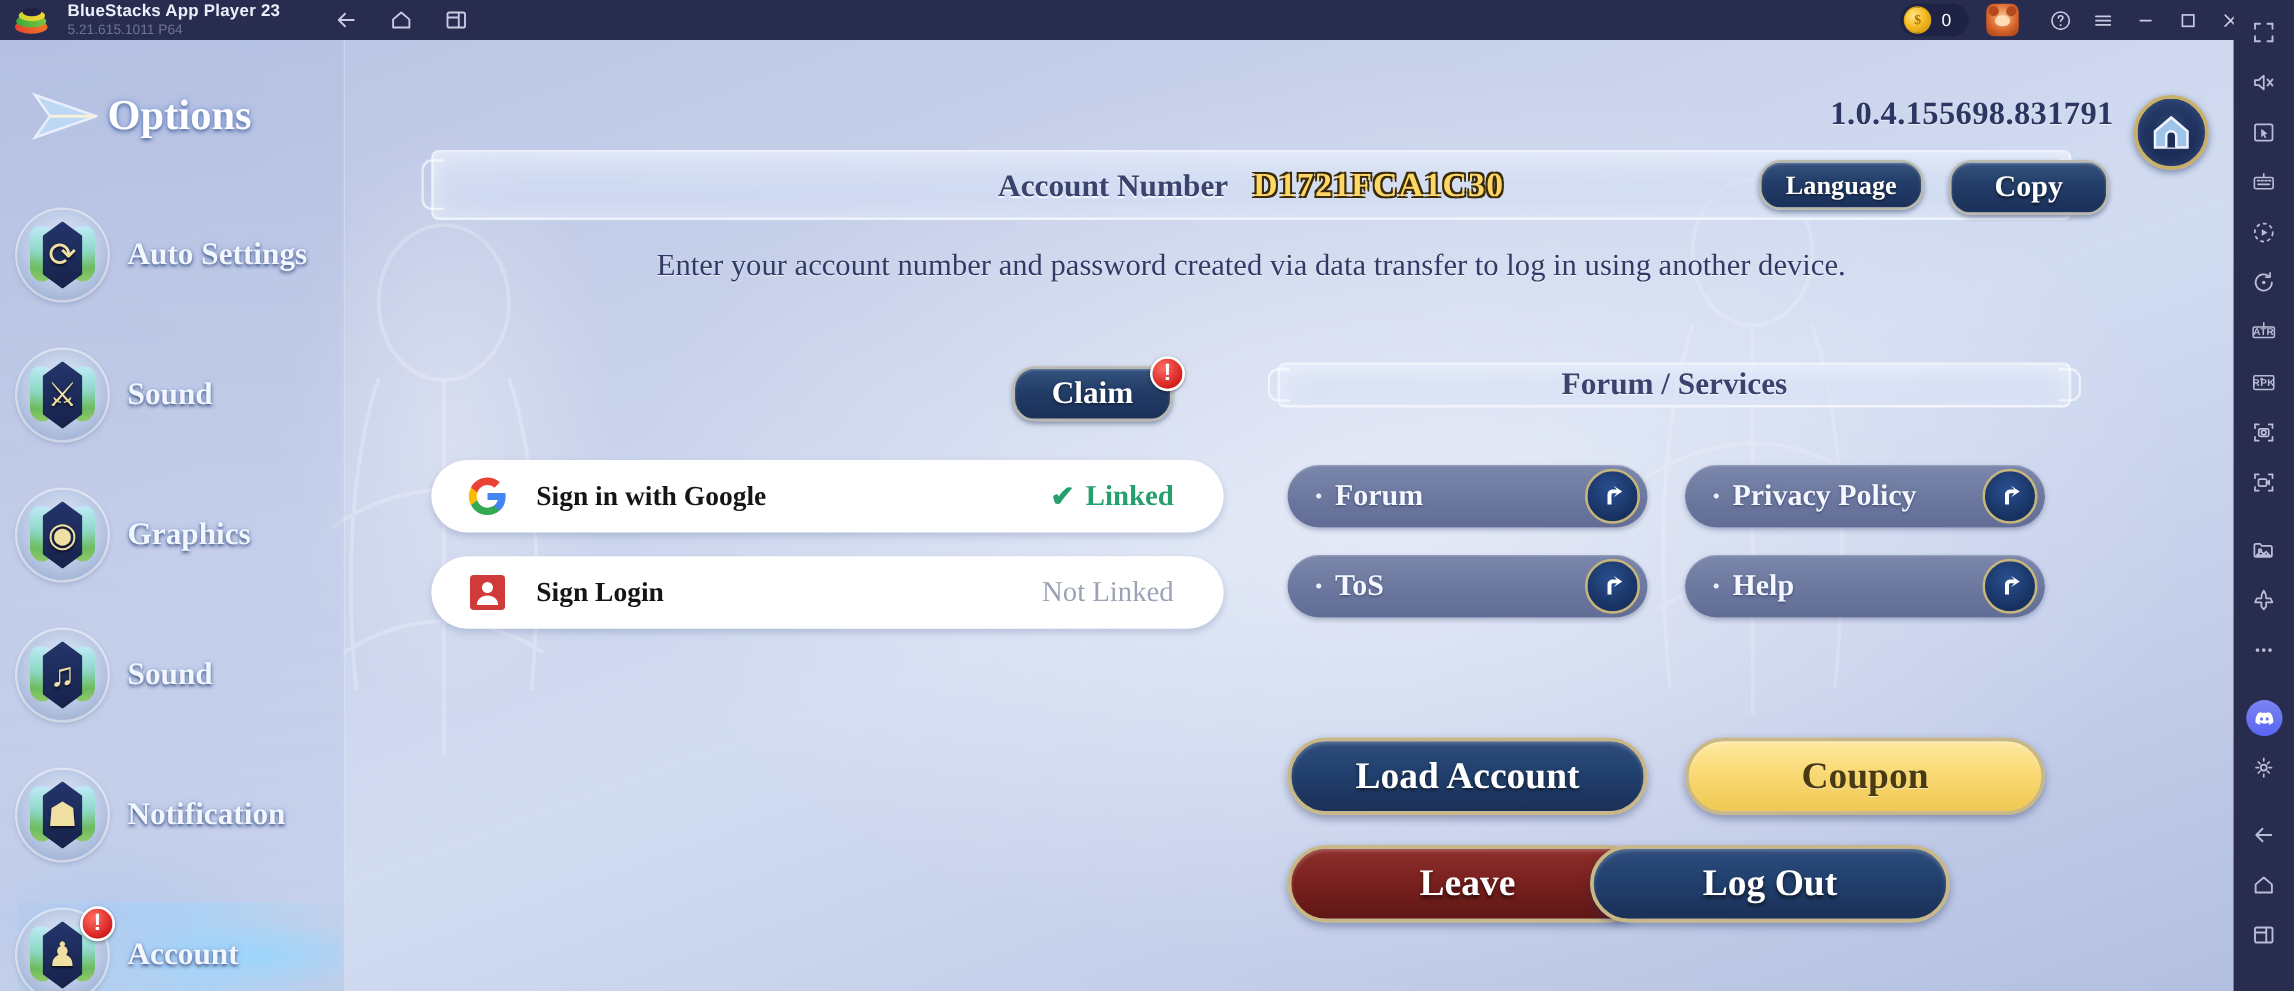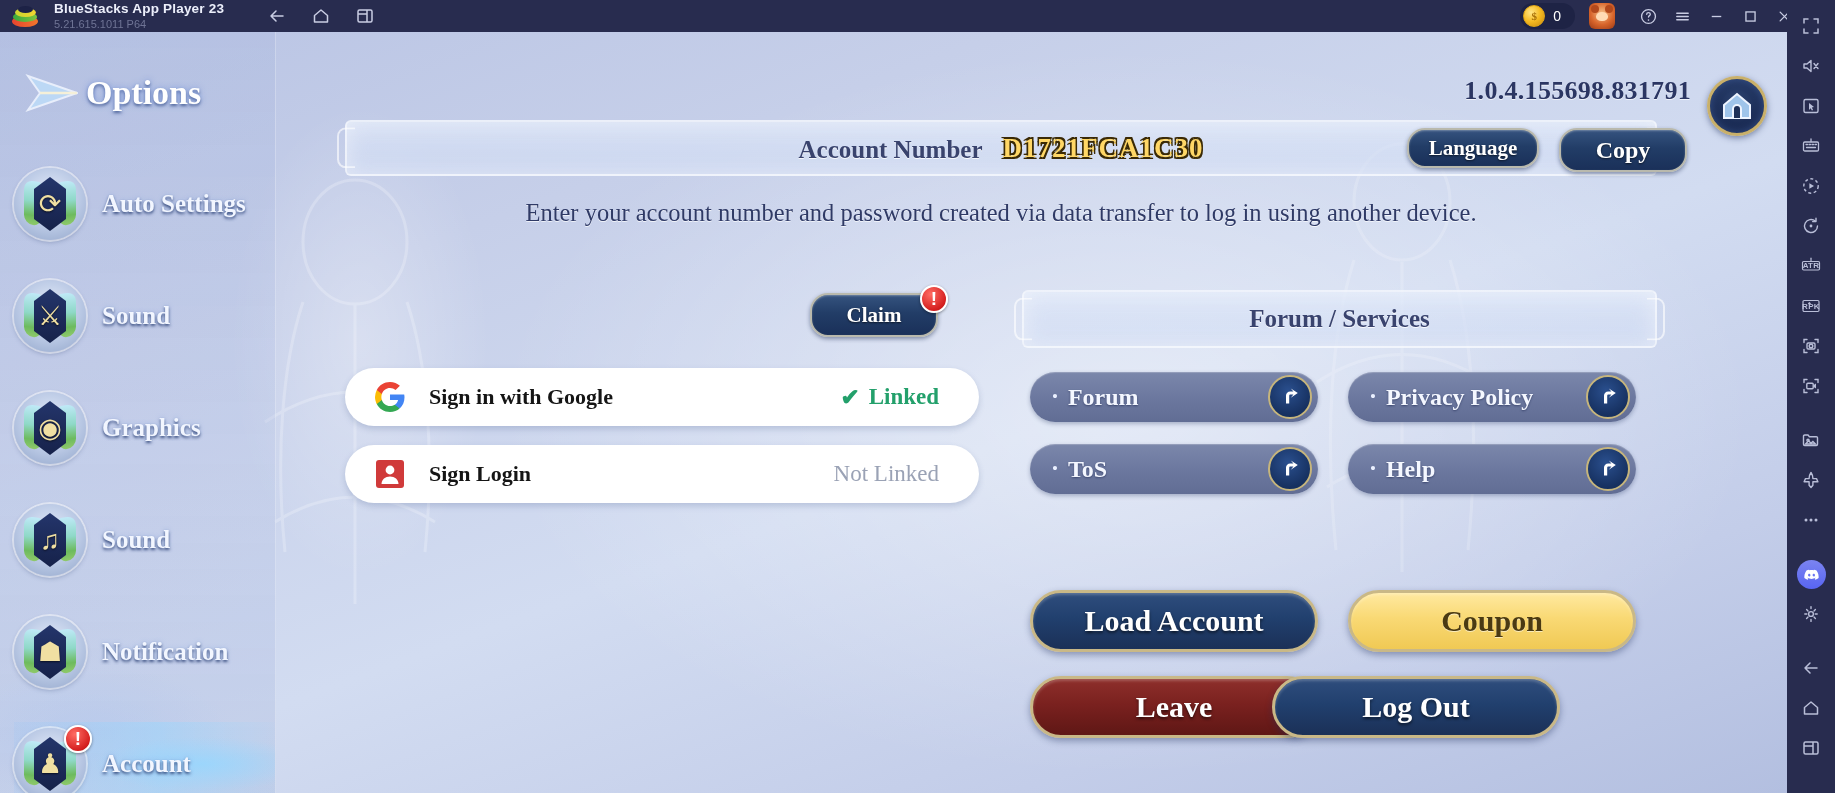--- a/index.html
+++ b/index.html
@@ -126,24 +126,24 @@
     text-shadow:0 1px 2px rgba(0,0,0,.6);}
   #btn-language{ position:absolute; right:248px; top:96px; width:132px;height:40px; font-size:21px;}
   #btn-copy{ position:absolute; right:100px; top:96px; width:128px;height:44px; font-size:24px;}
 
   #instr{ position:absolute; left:345px; top:160px; width:1312px; text-align:center;
     color:#2f3a66; font-size:24.5px; line-height:41px; text-shadow:0 1px 0 rgba(255,255,255,.7);}
 
   #sync-panel{ left:345px; top:258px; width:610px; height:48px;}
   #sync-label{ color:#39436e; font-size:25px; font-weight:bold; position:absolute; left:220px;
                text-shadow:0 1px 0 rgba(255,255,255,.8);}
-  #btn-claim{ position:absolute; left:810px; top:261px; width:128px;height:44px; font-size:21px;}
+  #btn-claim{ position:absolute; left:810px; top:261px; width:128px;height:44px; font-size:25px;}
   #claim-badge{ left:920px; top:253px; }
 
-  #forum-panel{ left:1022px; top:258px; width:635px; height:58px;}
+  #forum-panel{ left:1022px; top:258px; width:635px; height:36px;}
   #forum-title{ color:#39436e; font-size:25px; font-weight:bold;
                 text-shadow:0 1px 0 rgba(255,255,255,.8);}
 
   .login-row{ position:absolute; left:345px; width:634px; height:58px; border-radius:29px;
     background:#fff; box-shadow:0 3px 6px rgba(60,80,130,.22); display:flex; align-items:center;
     cursor:pointer;}
   #login-google{ top:336px; }
   #login-guest{ top:413px; }
   .login-ic{ width:34px;height:34px; margin-left:28px; flex:0 0 auto;
     display:flex;align-items:center;justify-content:center;}

